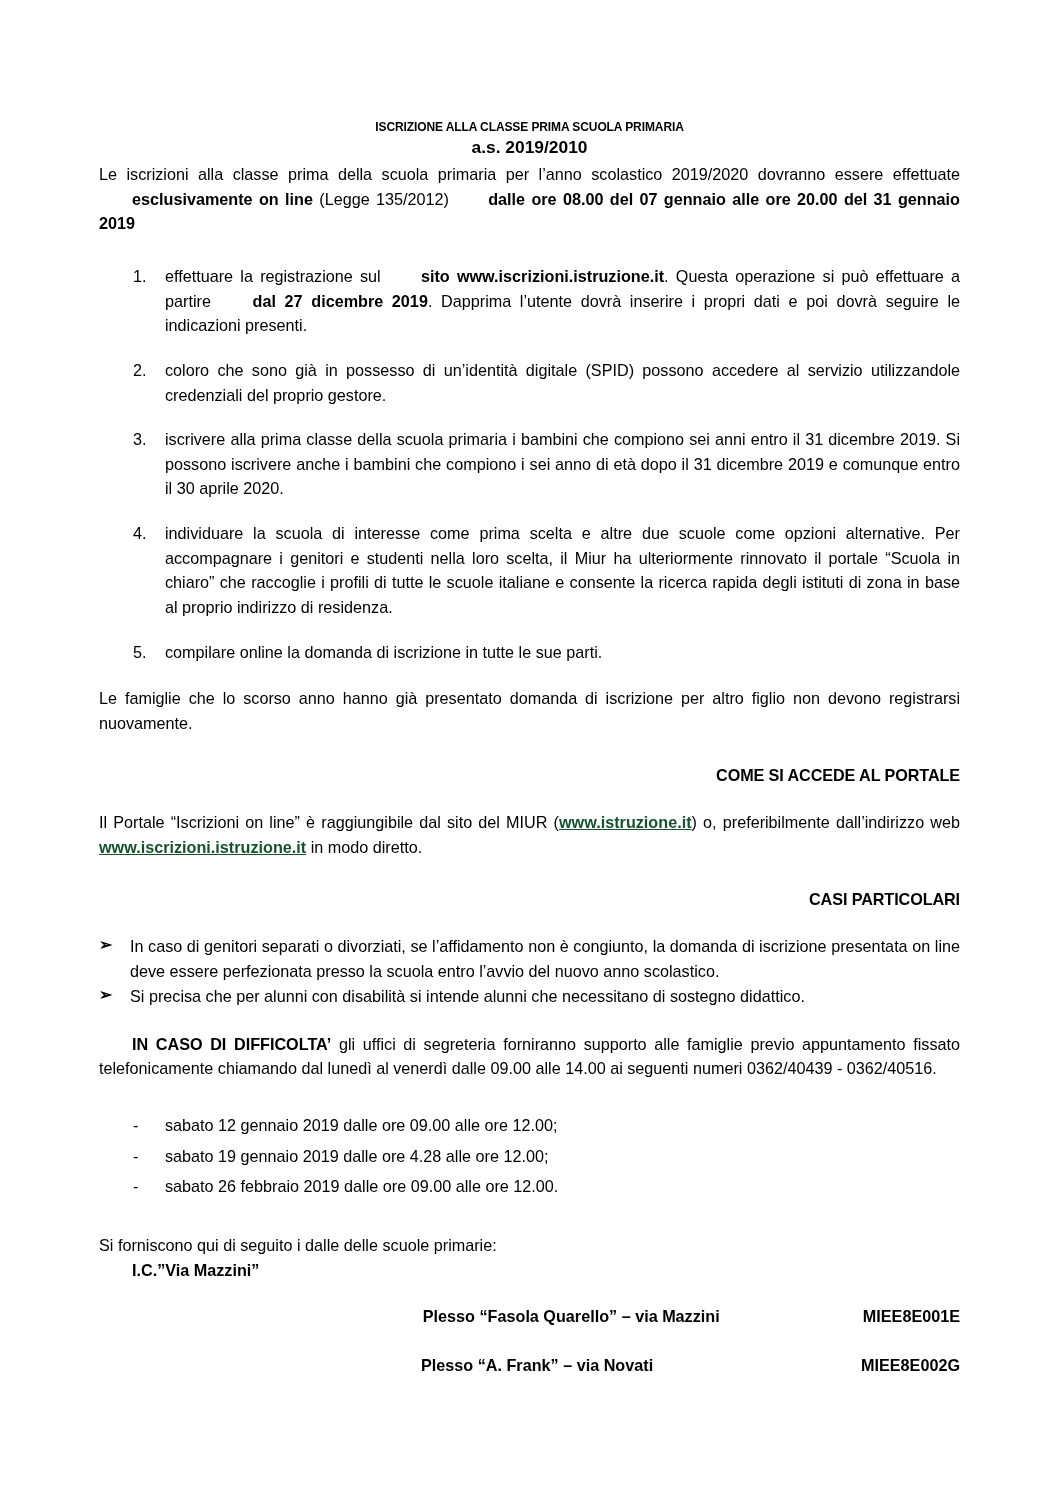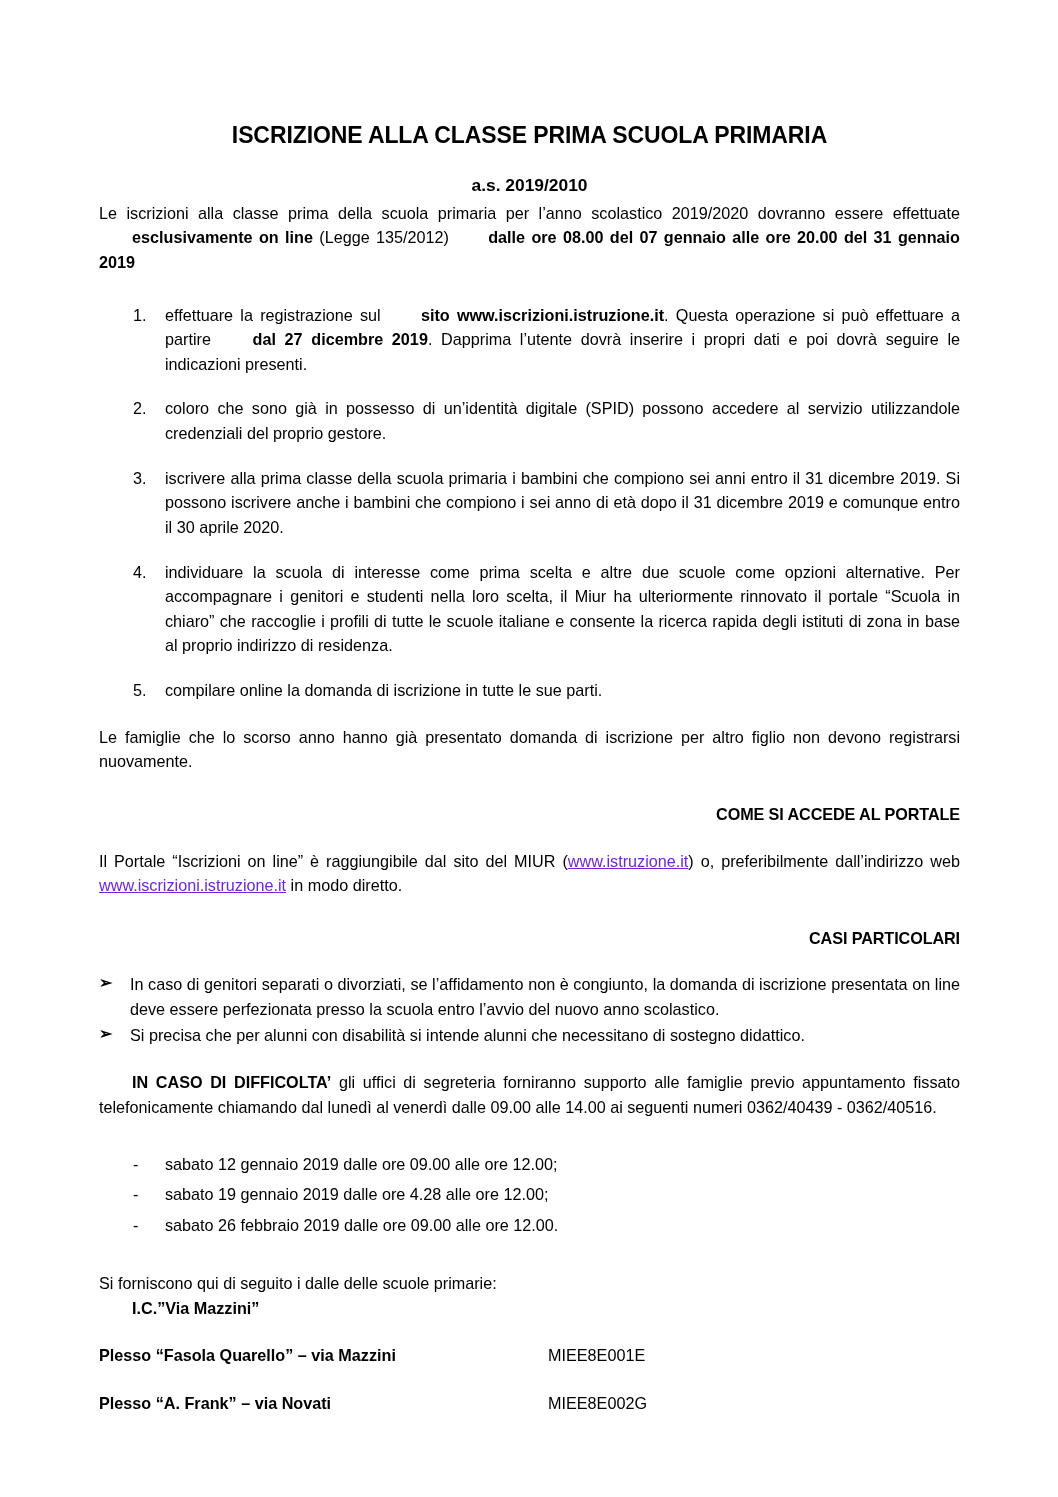--- a/index.html
+++ b/index.html
@@ -26,31 +26,30 @@
   .doc {
     width: 861px;
     font-size: 16.2px;
     line-height: 1.52;
     text-align: justify;
     font-stretch: condensed;
   }
   .title {
     text-align: center;
     font-weight: bold;
-    font-size: 23px;
+    font-size: 12px;
     letter-spacing: -0.1px;
     line-height: 1.32;
   }
   .title-line2 {
     text-align: center;
     font-weight: bold;
     font-size: 17.4px;
     line-height: 1.34;
     margin-bottom: 3px;
-    margin-top: 24px;
   }
   p {
     margin: 0;
   }
   .gap-md { height: 22px; }
   .gap-lg { height: 28px; }
   .gap-xl { height: 32px; }
 
   b, .b { font-weight: bold; margin-left: 33px; }
 
@@ -115,37 +114,38 @@
     text-align: left;
     margin-bottom: 6px;
   }
   ul.dashlist > li .dash {
     position: absolute;
     left: 34px;
     top: 0;
   }
 
   a.weblink, .weblink {
-    color: #6d28d9;
+    color: #14532d;
     text-decoration: underline;
+    font-weight: bold;
   }
 
   .codes-row {
     display: flex;
     align-items: baseline;
     margin-bottom: 24px;
+    justify-content: flex-end;
   }
   .codes-row .code-name {
     width: 440px;
     flex: 0 0 440px;
     font-weight: bold;
   }
   .codes-row .code-val {
-    font-weight: normal;
-    margin-left: 9px;
+    font-weight: bold;
   }
 </style>
 </head>
 <body>
 
 <div class="page">
   <div class="doc">
 
     <p class="title">ISCRIZIONE ALLA CLASSE PRIMA SCUOLA PRIMARIA</p>
     <p class="title-line2">a.s. 2019/2010</p>

